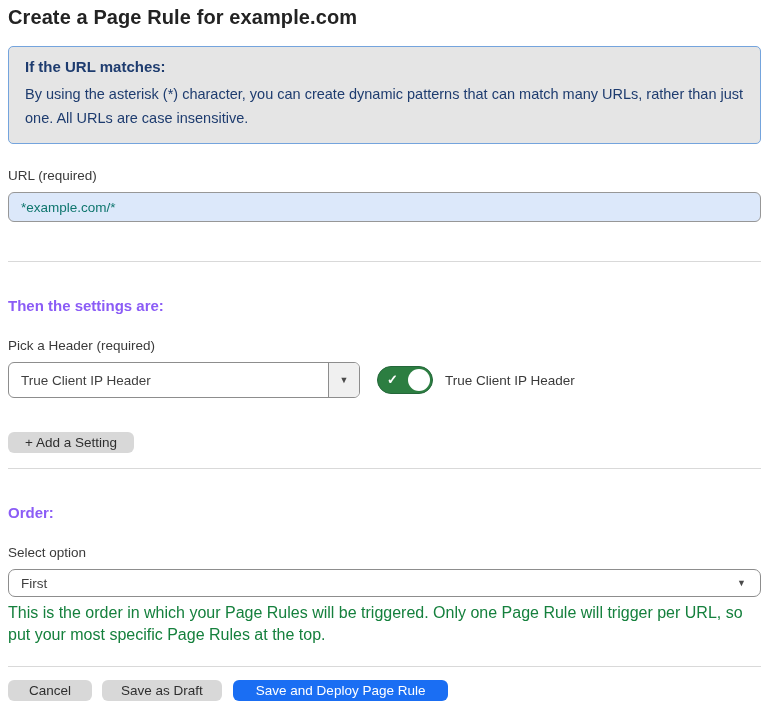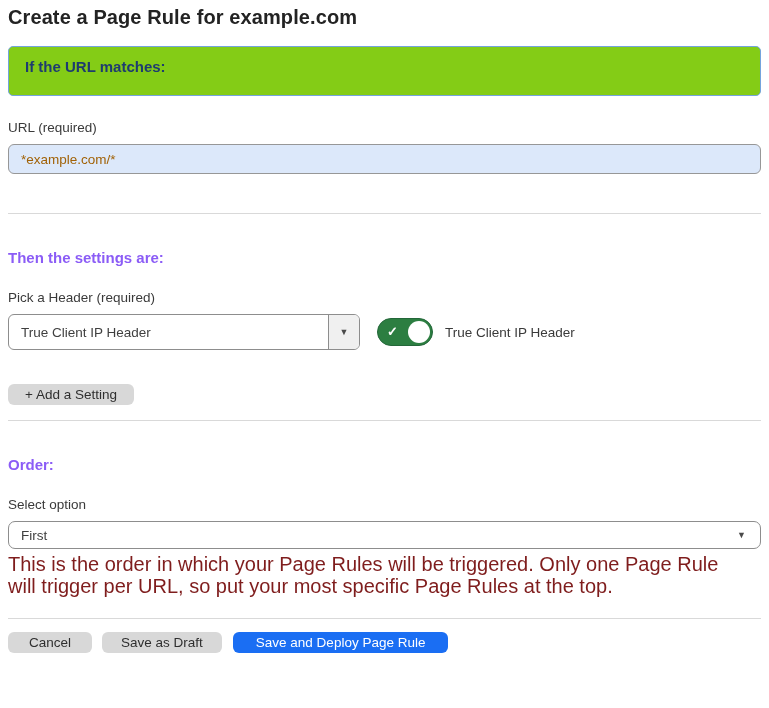--- a/index.html
+++ b/index.html
@@ -14,21 +14,21 @@
   }
   .page-title {
     font-size: 20px;
     font-weight: 700;
     color: #232323;
     letter-spacing: .1px;
     margin-top: 2px;
   }
   .info-box {
     margin-top: 17px;
-    background: #84cc16;
+    background: #e5e5e5;
     border: 1px solid #74a4dd;
     border-radius: 5px;
     padding: 11px 16px 13px 16px;
     color: #1e3c6f;
   }
   .info-heading {
     font-size: 15px;
     font-weight: 700;
     margin-bottom: 7px;
   }
@@ -54,21 +54,21 @@
   .url-input {
     display: block;
     width: 100%;
     height: 30px;
     background: #dce8fa;
     border: 1px solid #979797;
     border-radius: 6px;
     padding: 0 12px;
     font-family: "Liberation Sans", sans-serif;
     font-size: 13.5px;
-    color: #a16207;
+    color: #0f766e;
     outline: none;
   }
 
   .divider {
     border: none;
     border-top: 1px solid #d9d9d9;
     margin: 0;
   }
   .divider-1 { margin-top: 39px; }
   .divider-2 { margin-top: 15px; }
@@ -173,23 +173,23 @@
     height: 28px;
     background: #ffffff;
     border: 1px solid #8d8d8d;
     border-radius: 7px;
     padding: 0 14px 0 12px;
     cursor: pointer;
   }
   .order-select .value { font-size: 13.5px; color: #3f3f3f; }
   .help-text {
     margin-top: 5px;
-    font-size: 20px;
+    font-size: 16px;
     line-height: 21.5px;
-    color: #7f1d1d;
+    color: #15803d;
     max-width: 740px;
   }
   .footer-buttons {
     display: flex;
     align-items: center;
     gap: 10px;
     margin-top: 13px;
   }
   .cancel-btn { padding: 0 21px; }
   .draft-btn { padding: 0 19px; }
@@ -202,20 +202,21 @@
 </style>
 </head>
 <body>
 
 
 
 <h1 class="page-title">Create a Page Rule for example.com</h1>
 
 <div class="info-box">
   <div class="info-heading">If the URL matches:</div>
+  <div class="info-body">By using the asterisk (*) character, you can create dynamic patterns that can match many URLs, rather than just one. All URLs are case insensitive.</div>
 </div>
 
 <div class="field-label">URL (required)</div>
 <input class="url-input" type="text" value="*example.com/*" style="">
 
 <hr class="divider divider-1">
 
 <div class="section-heading">Then the settings are:</div>
 
 <div class="field-label">Pick a Header (required)</div>

